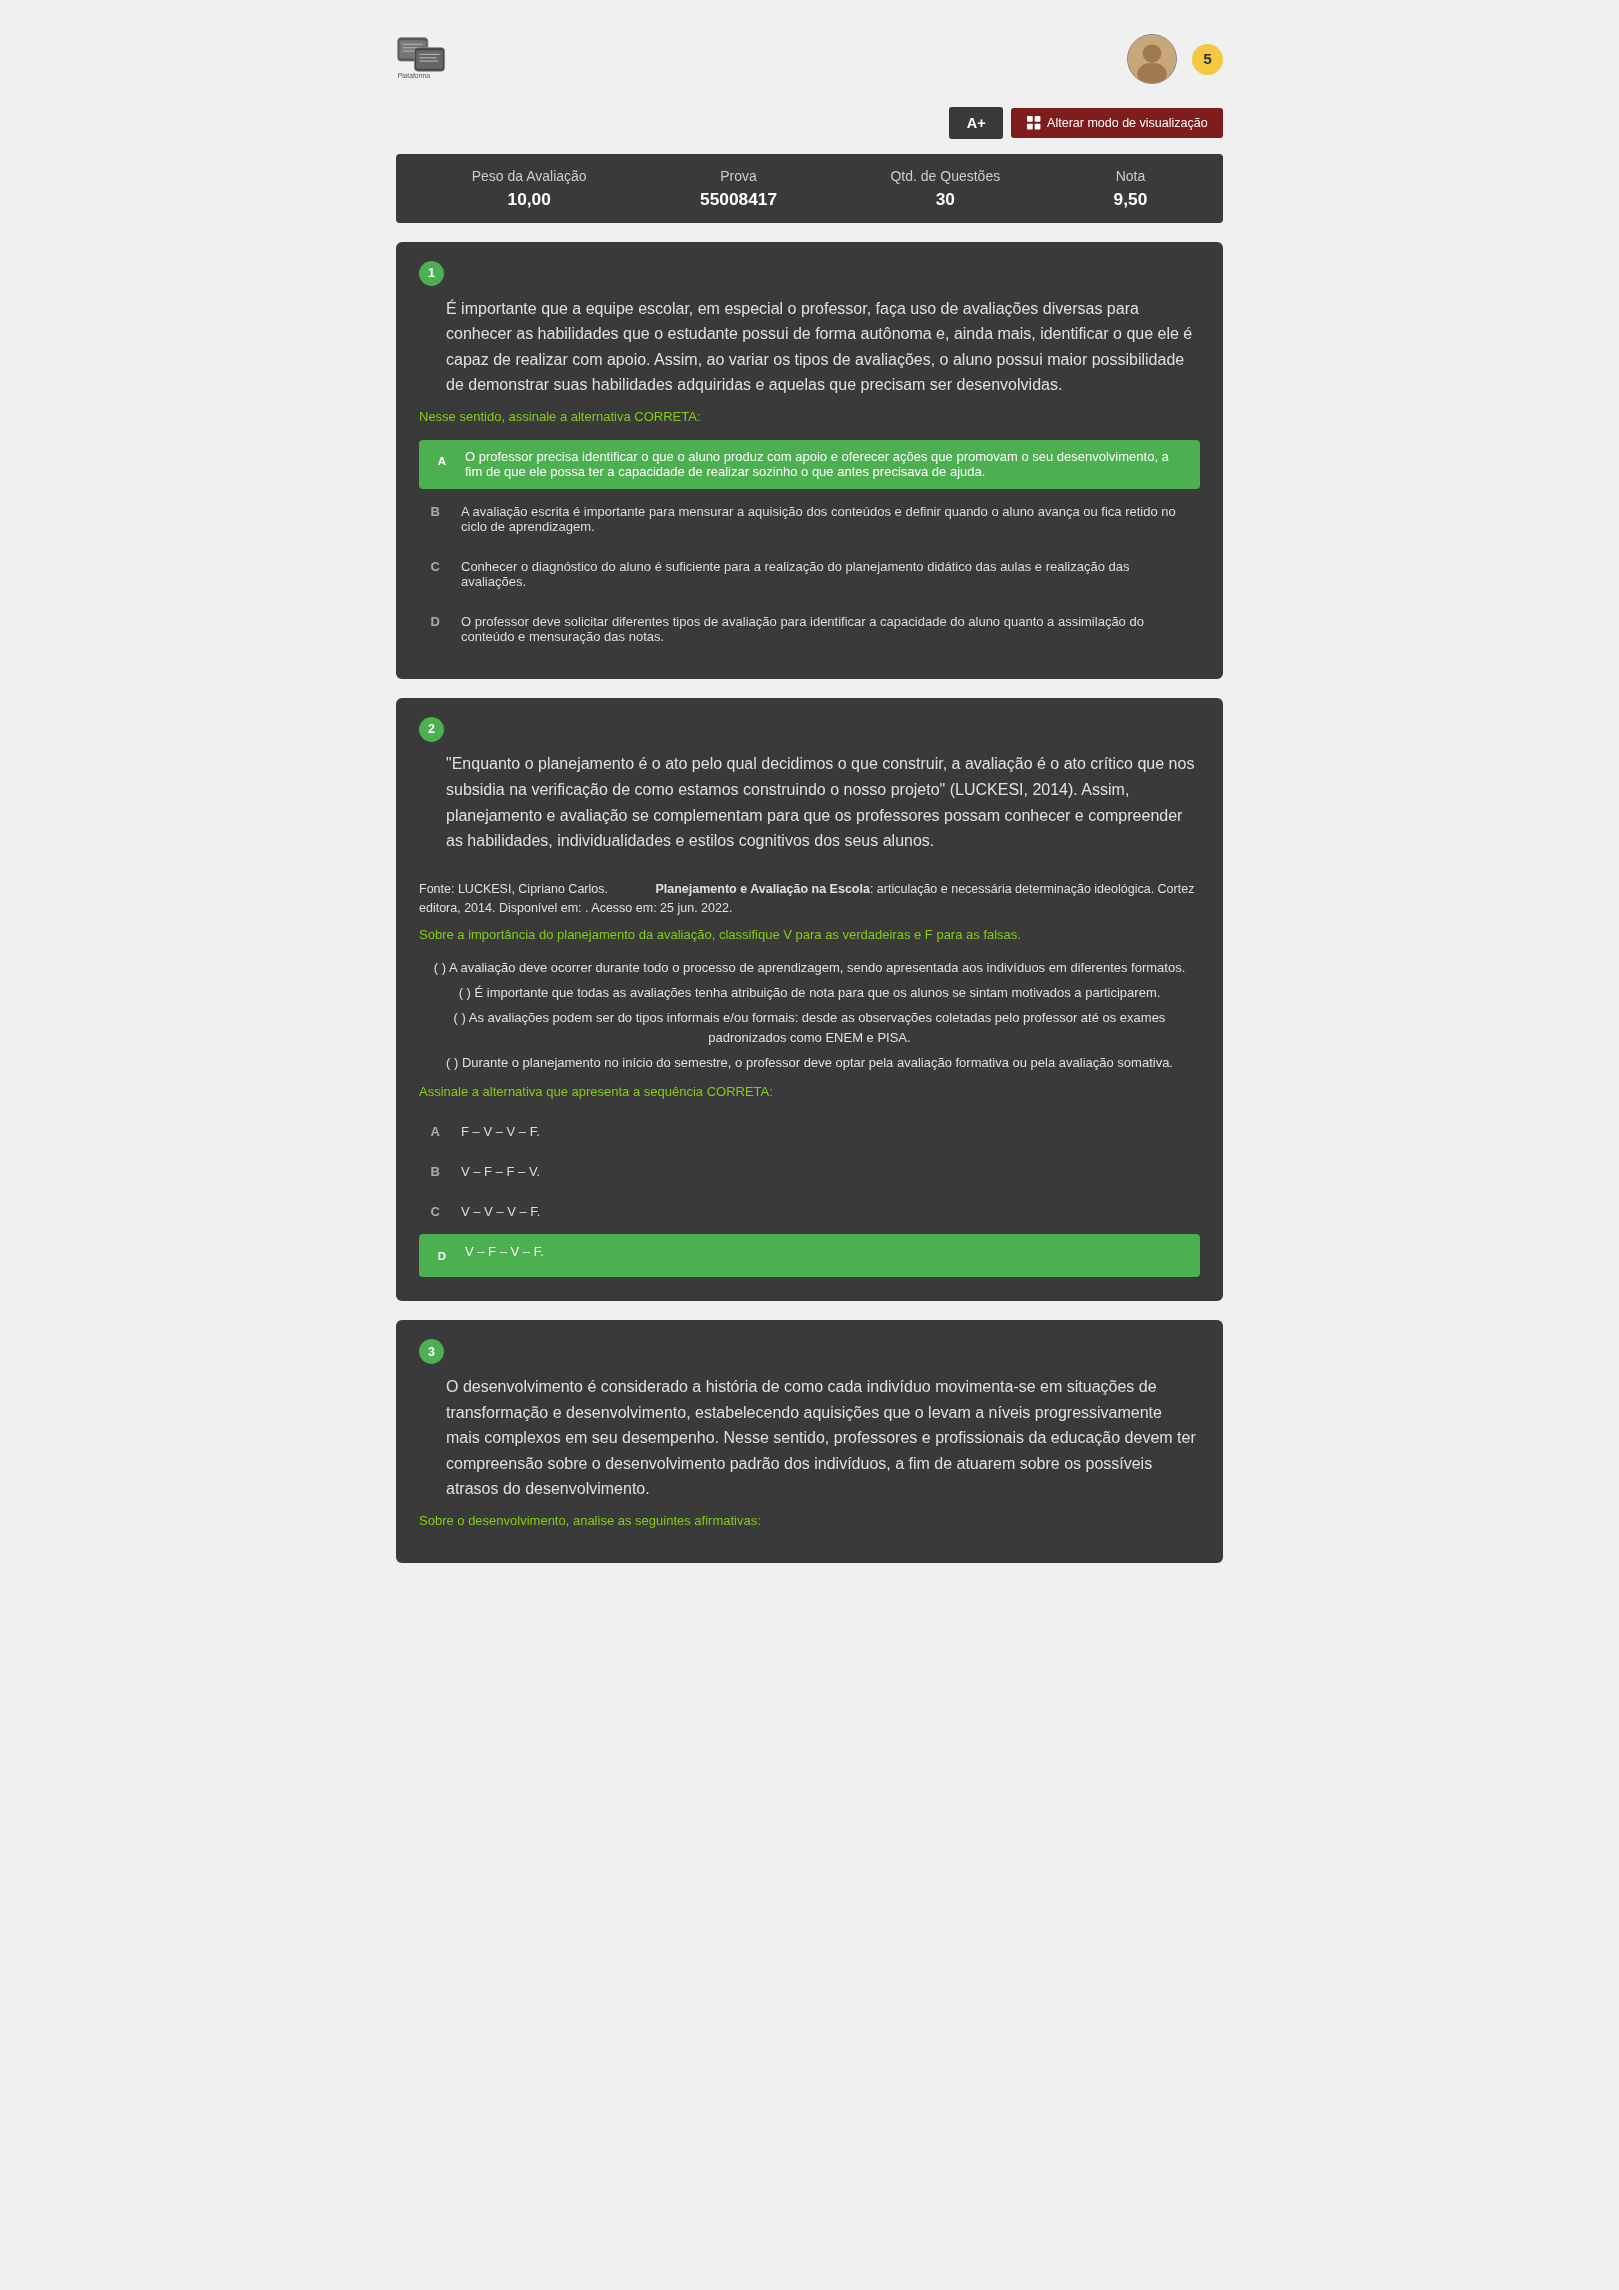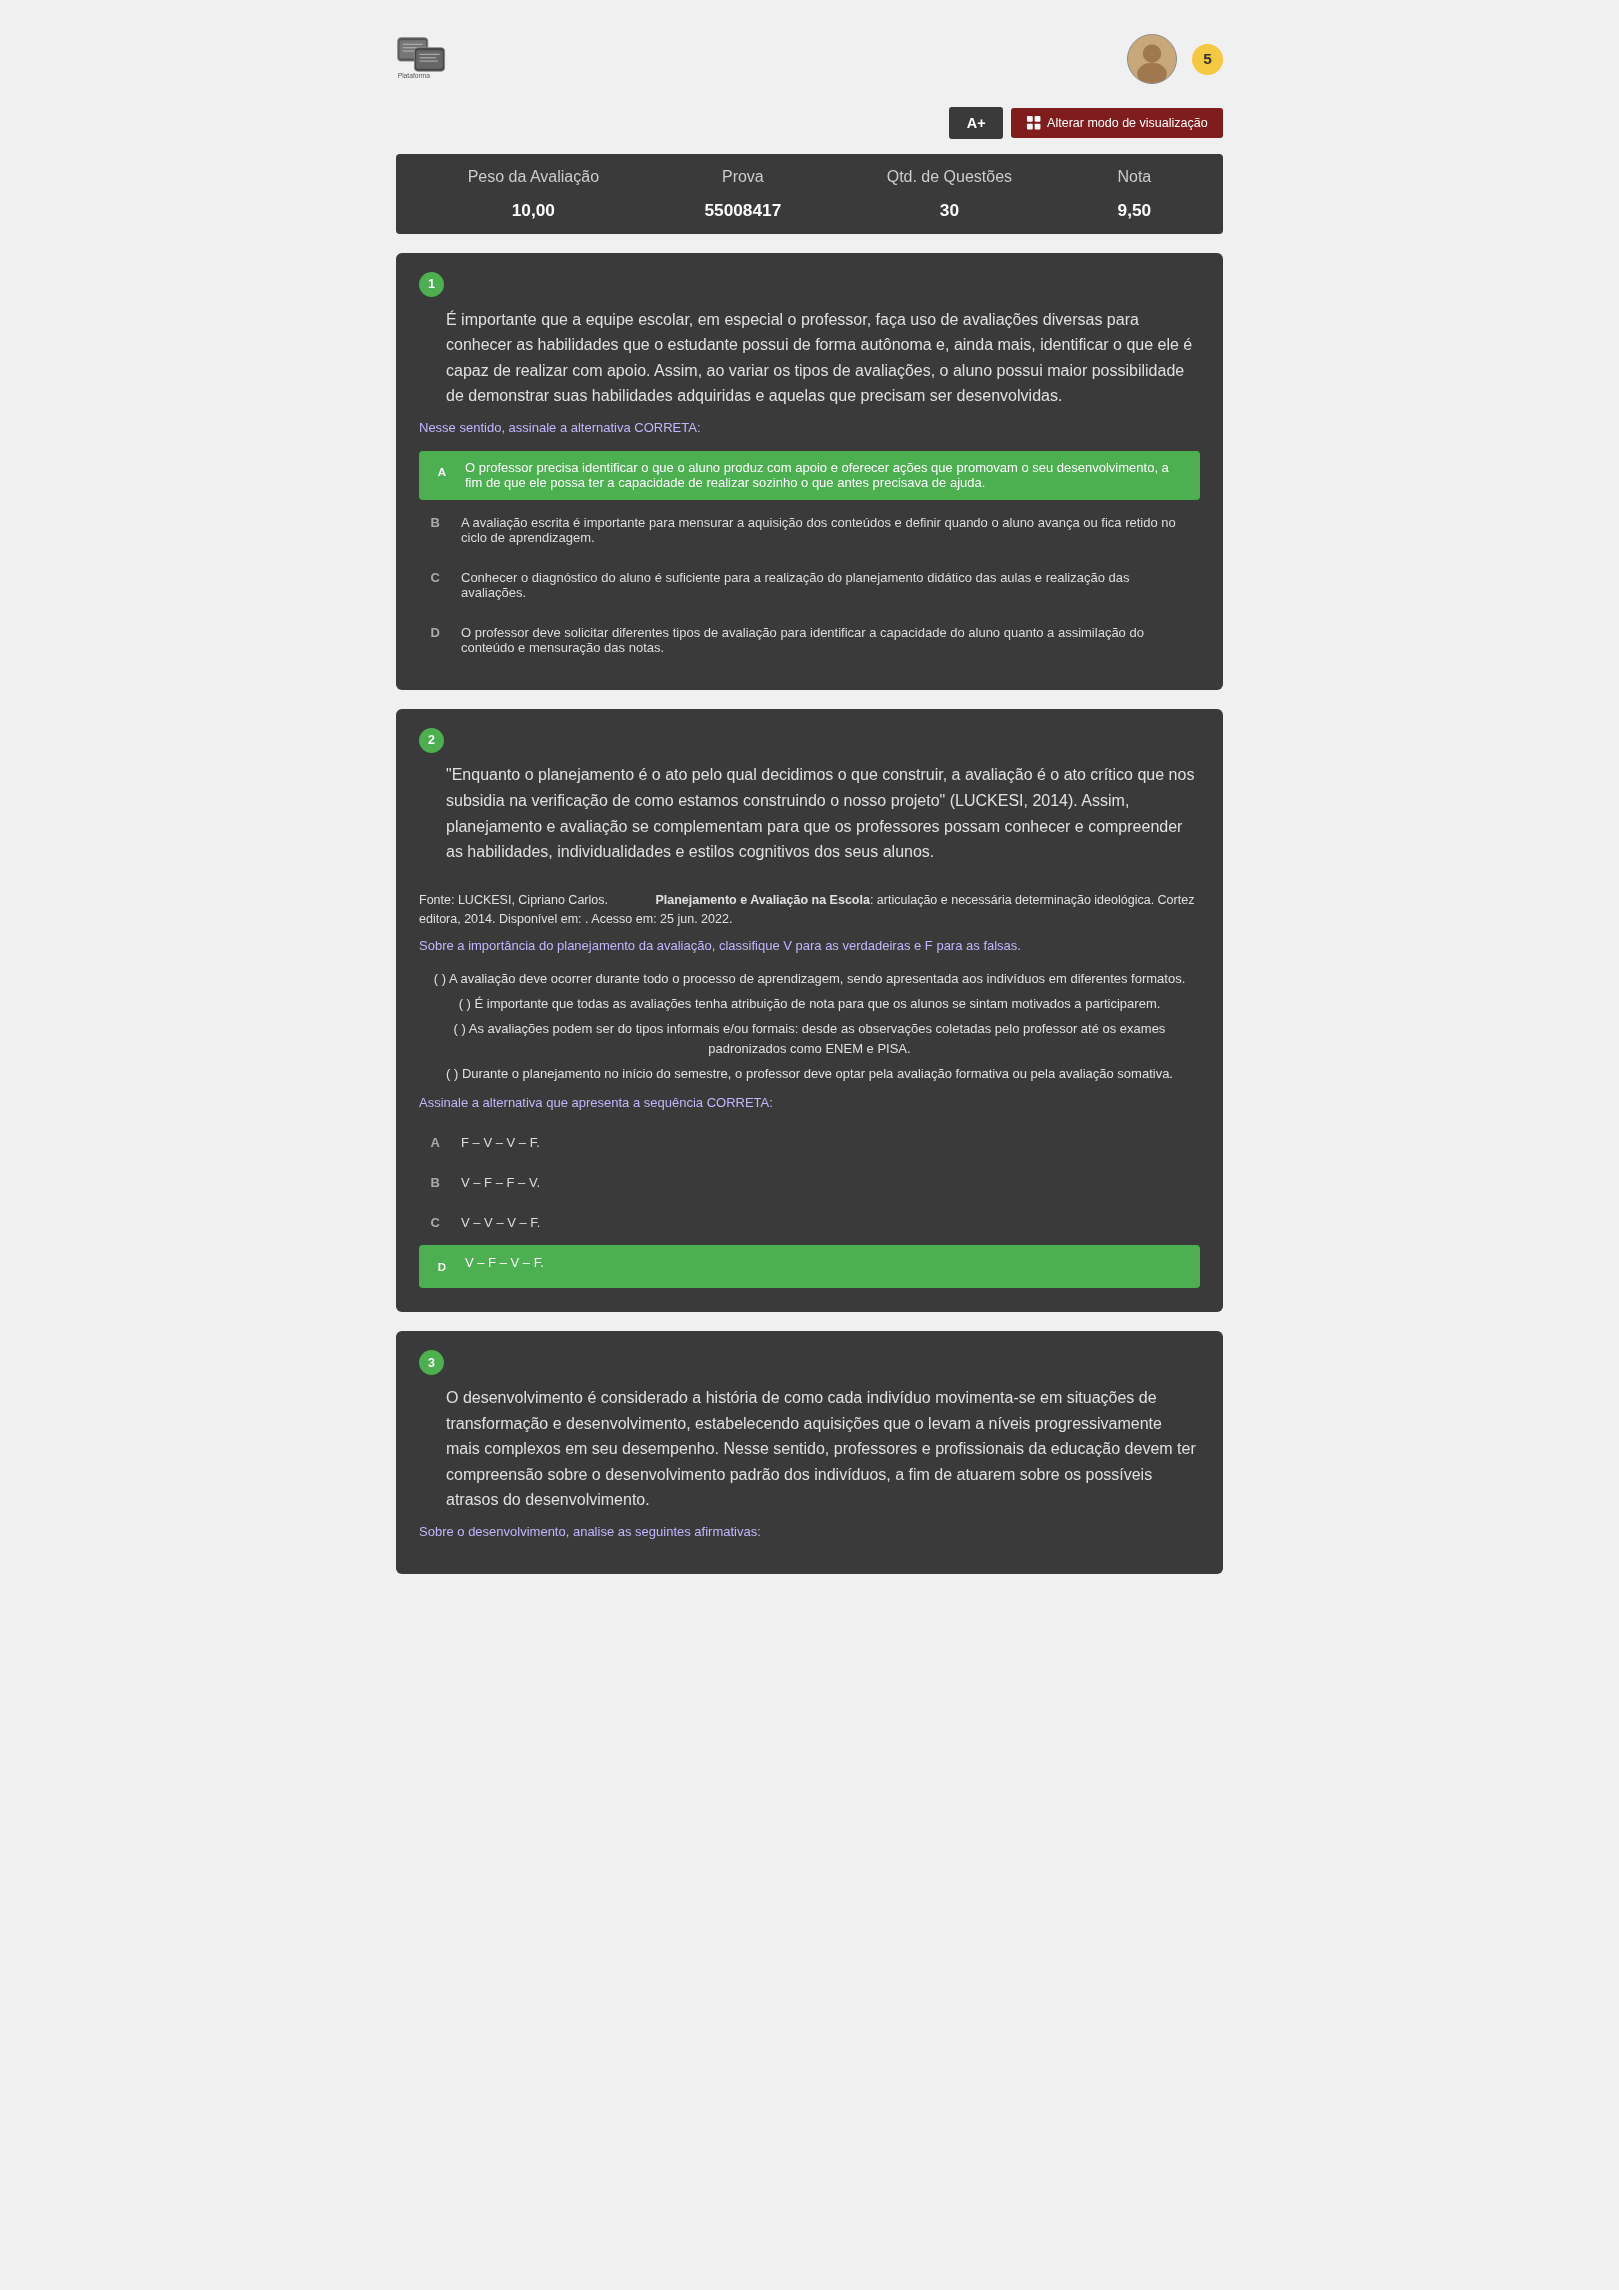--- a/index.html
+++ b/index.html
@@ -98,23 +98,23 @@
       justify-content: space-around;
       align-items: center;
       padding: 13.4px 19px;
       border-radius: 3.8px;
       margin-bottom: 19px;
     }
     .info-item {
       text-align: center;
     }
     .info-label {
-      font-size: 16px;
+      font-size: 14px;
       color: #ccc;
-      margin-bottom: 14px;
+      margin-bottom: 5px;
     }
     .info-value {
       font-size: 17.3px;
       font-weight: bold;
       color: #fff;
     }
     
     .question-card {
       background: #3a3a3a;
       border-radius: 5.8px;
@@ -137,21 +137,21 @@
     }
     .question-text {
       font-size: 16px;
       line-height: 1.6;
       color: #e0e0e0;
       margin-bottom: 11.5px;
       margin-left: 27px;
     }
     .question-instruction {
       font-size: 13px;
-      color: #c4b5fd;
+      color: #84cc16;
       margin-bottom: 15.4px;
     }
     
     .options-list {
       list-style: none;
     }
     .option-item {
       display: flex;
       align-items: flex-start;
       gap: 11.5px;

